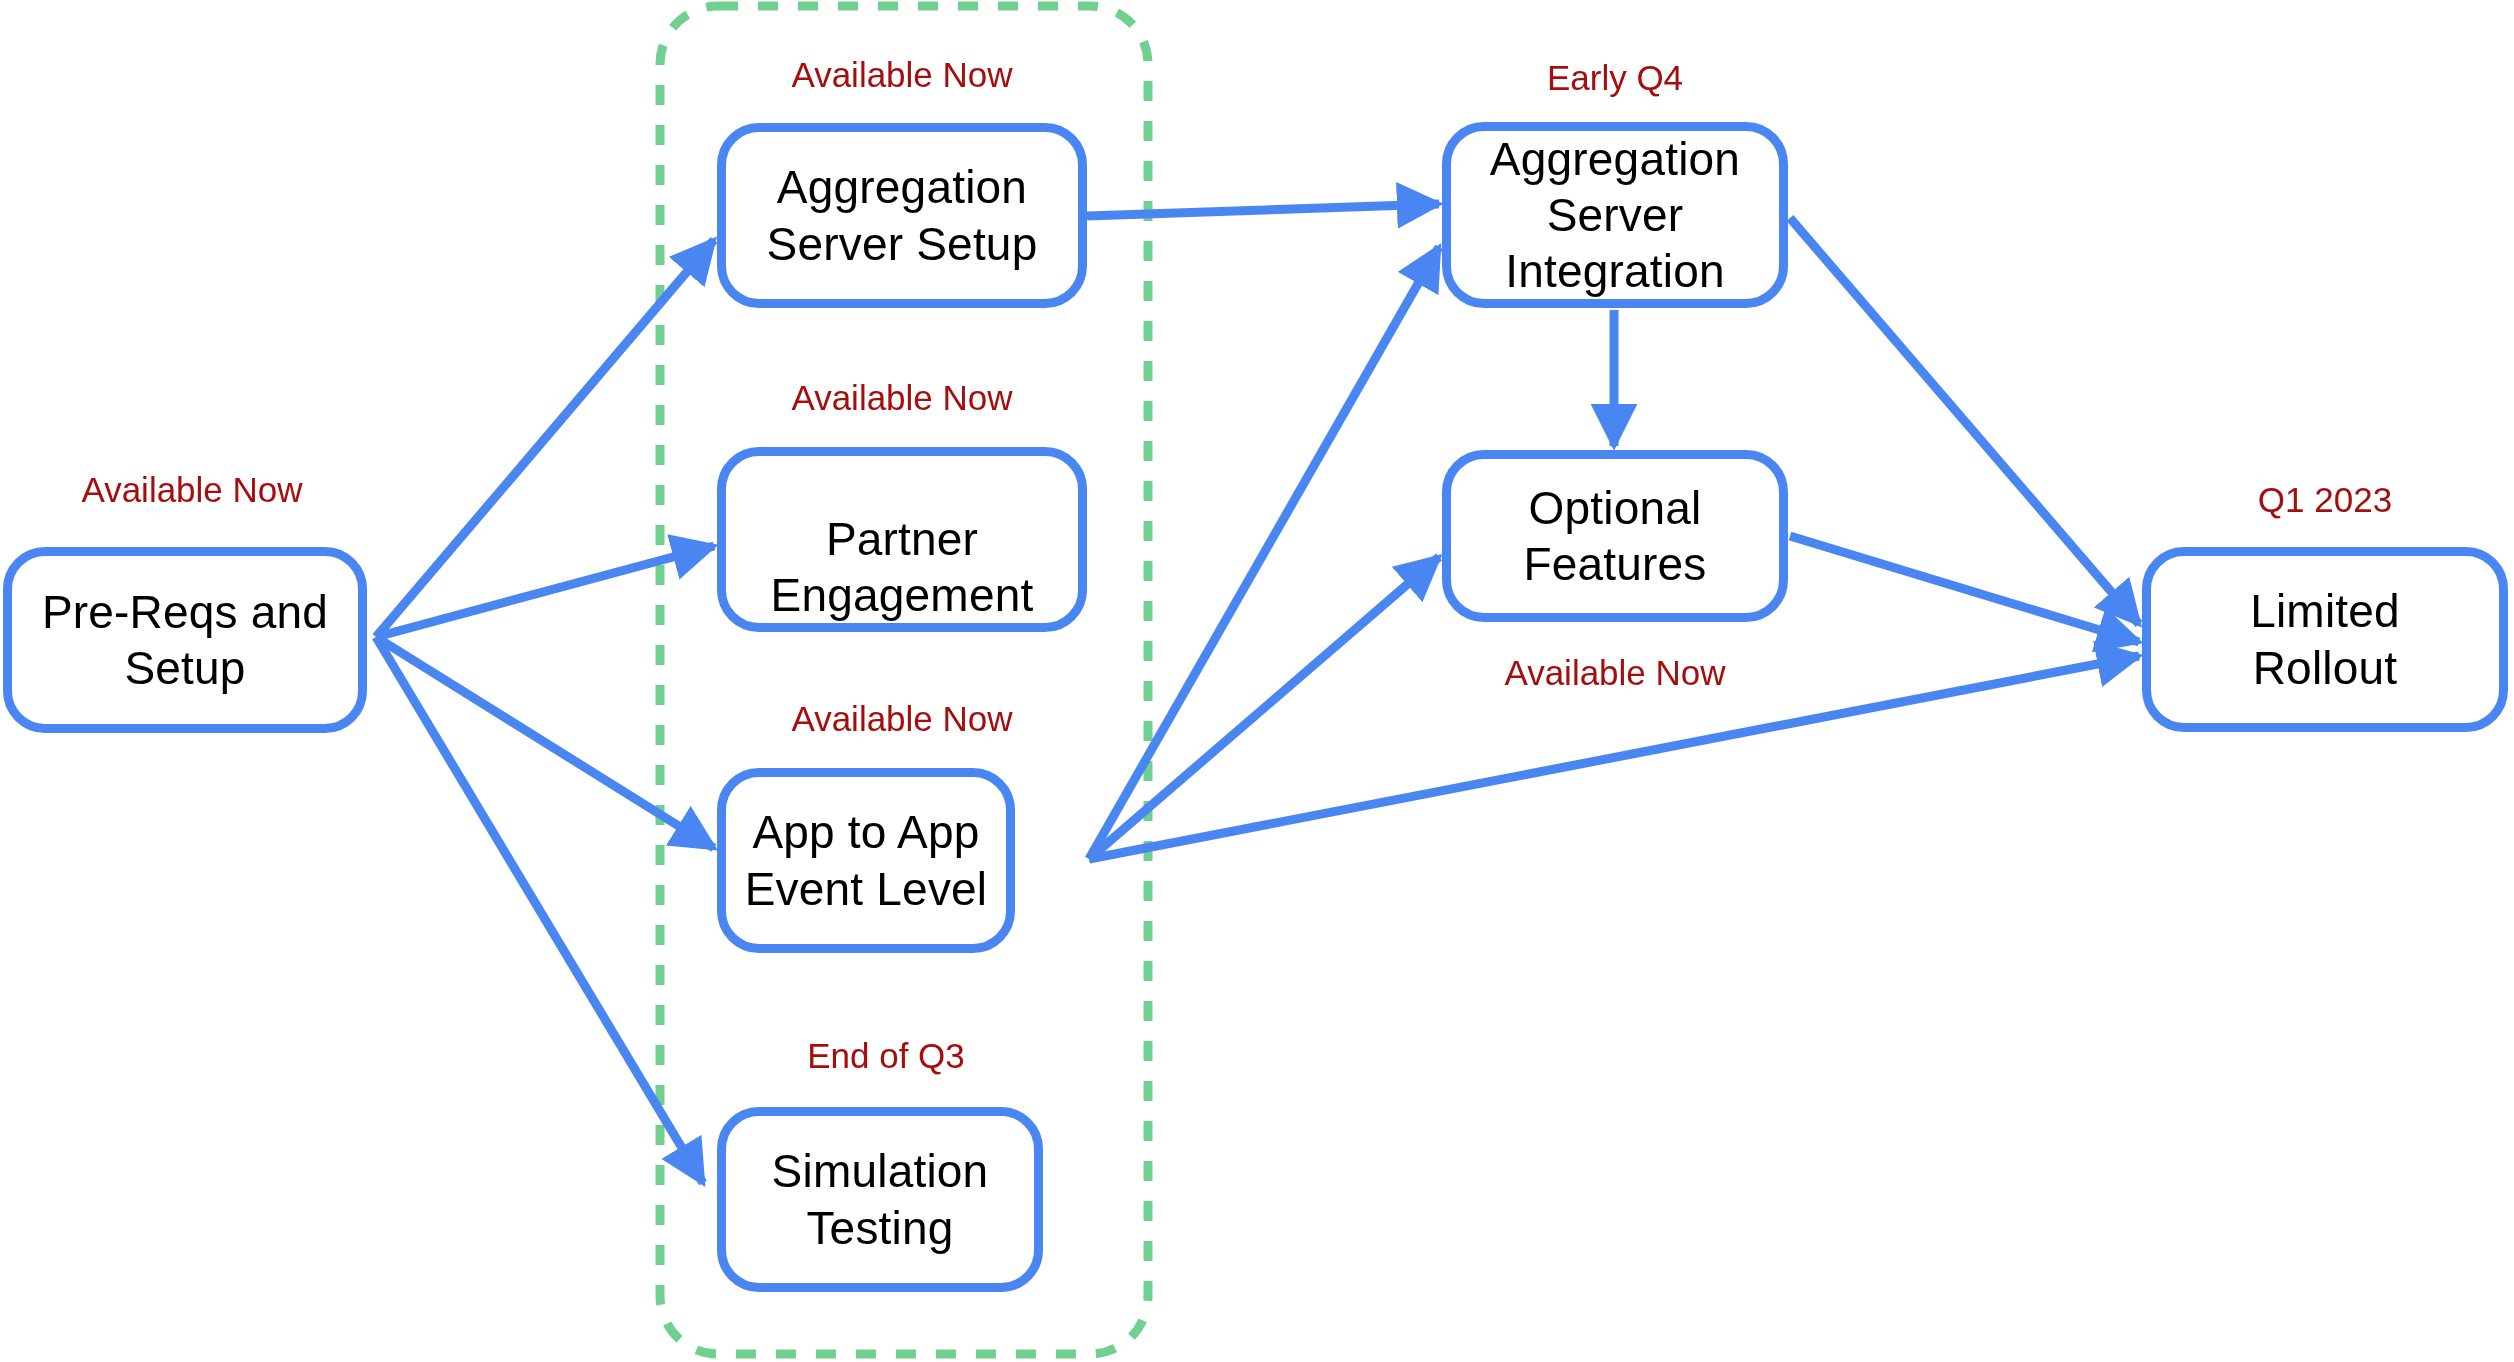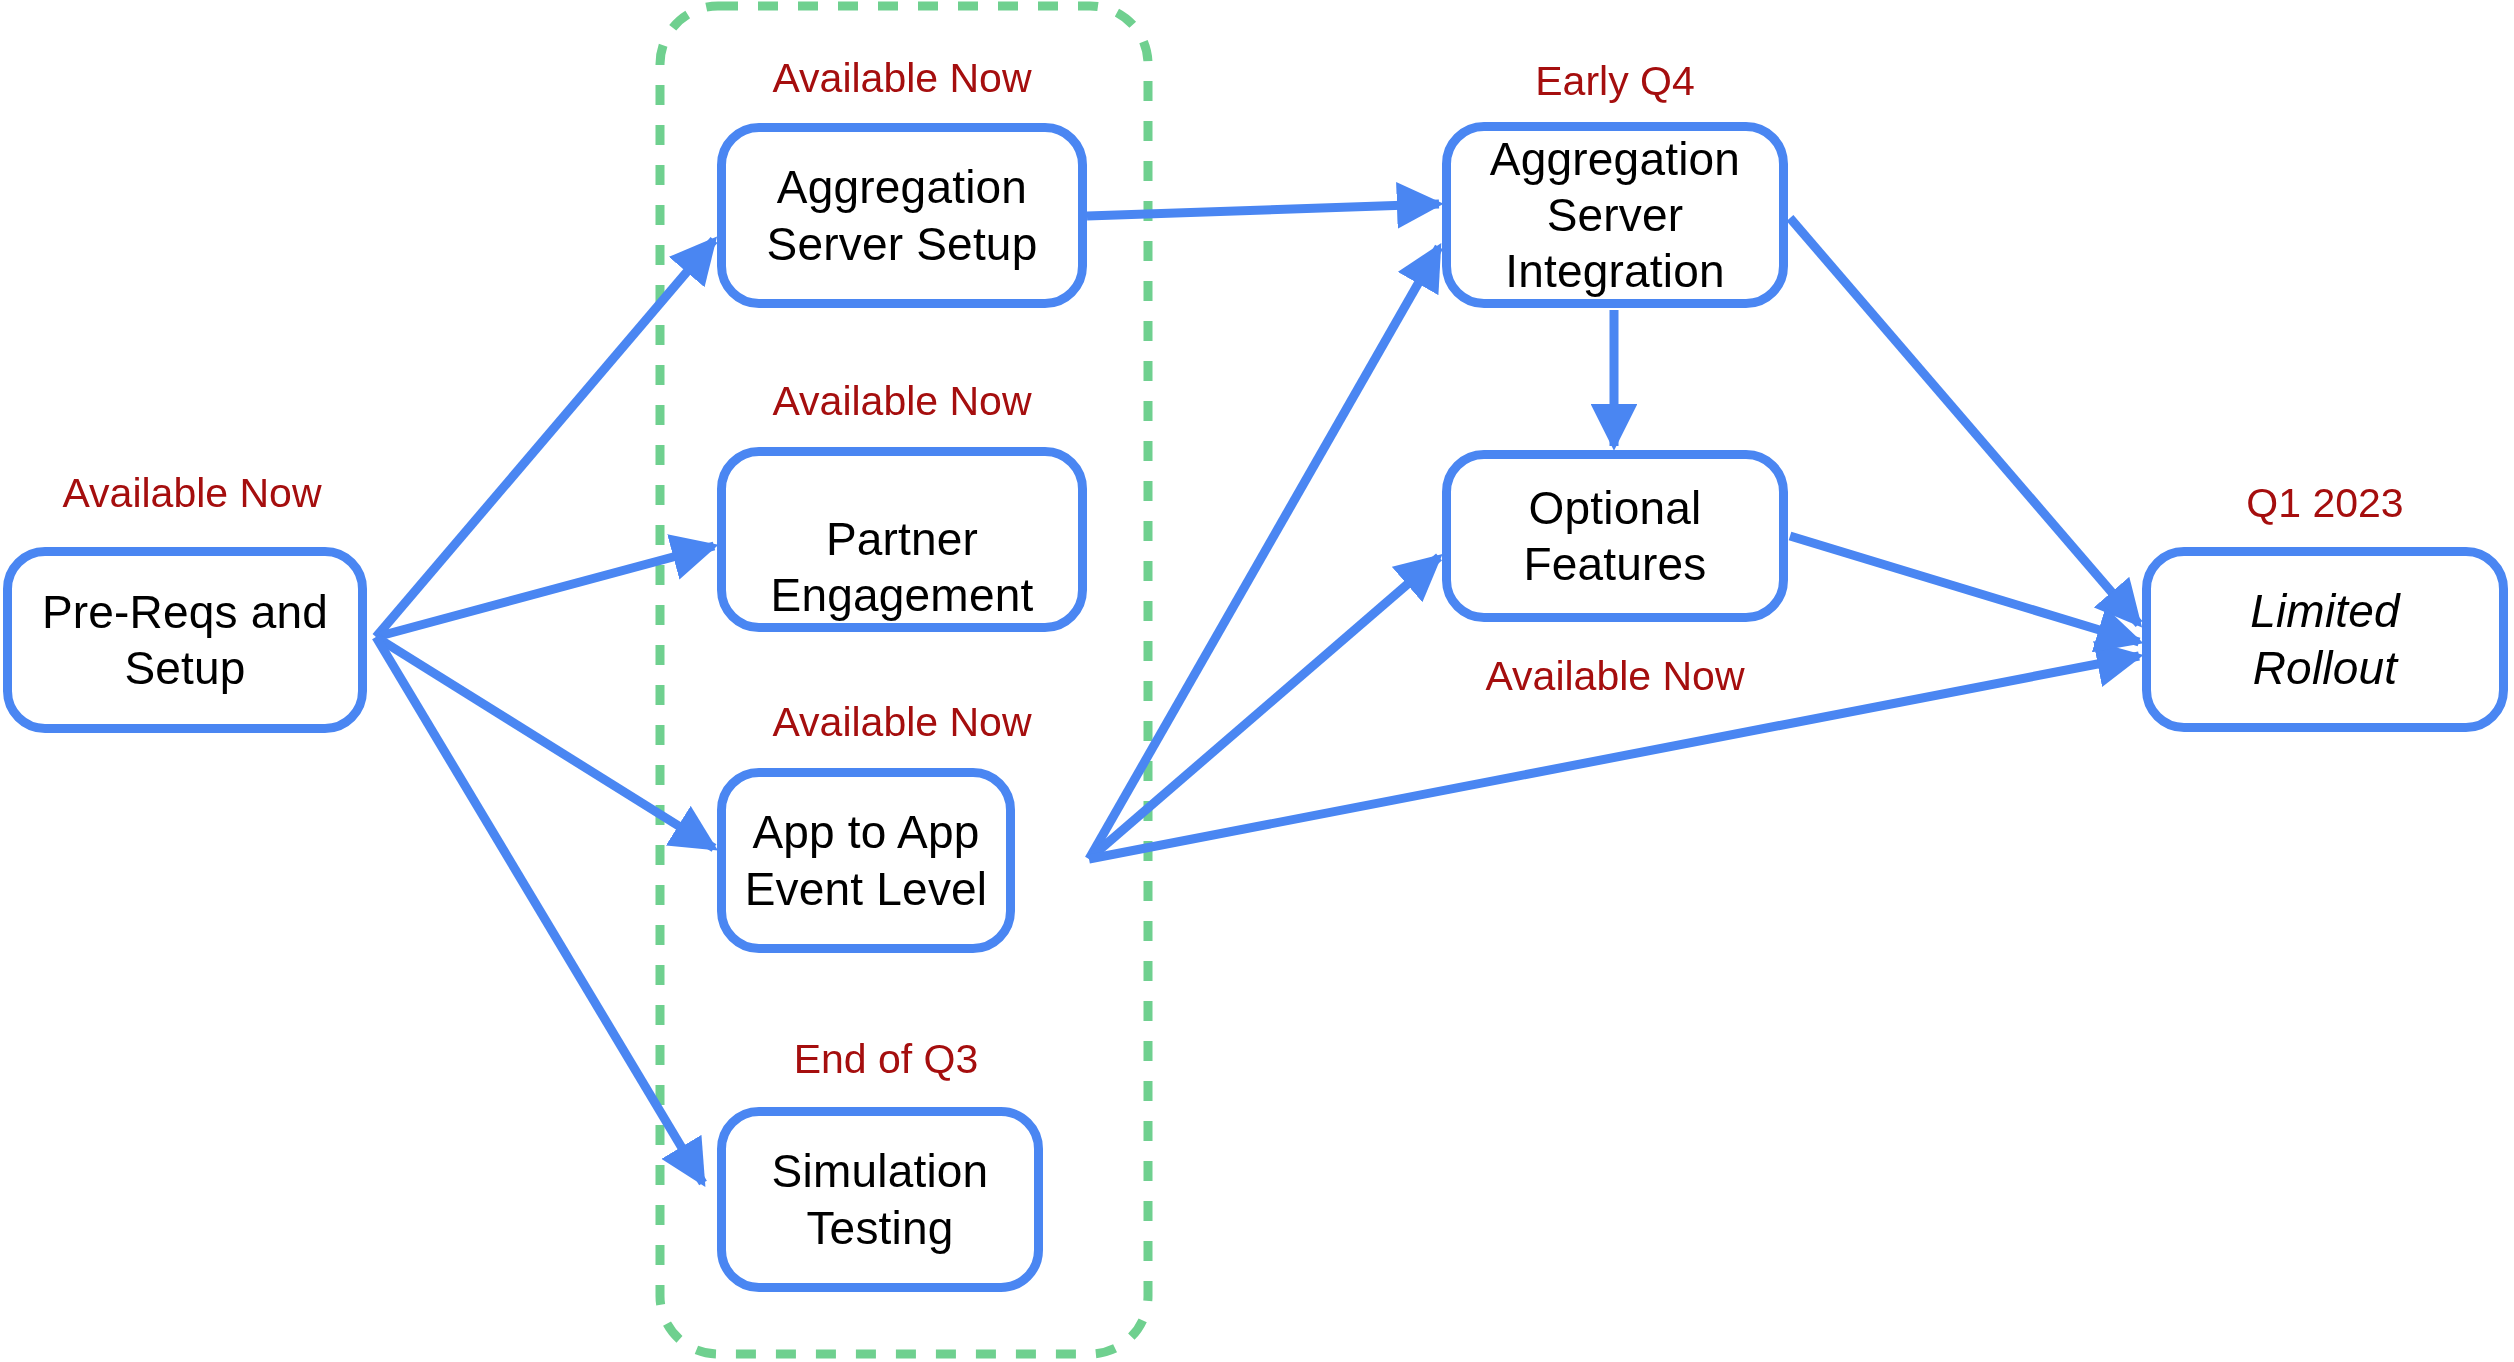--- a/index.html
+++ b/index.html
@@ -32,21 +32,21 @@
     color:var(--ink);
     font-size:46px;
     font-weight:500;
     line-height:1.22;
     letter-spacing:0.2px;
   }
   .status{
     position:absolute;
     text-align:center;
     color:var(--red);
-    font-size:41px;
+    font-size:35px;
     font-weight:500;
     line-height:1.1;
     white-space:nowrap;
   }
 </style>
 </head>
 <body>
 
 <div class="canvas">
 
@@ -108,18 +108,18 @@
   </div>
   <div class="node" style="left:1442px; top:122px;  width:346px; height:186px;">
     <span class="node-label">Aggregation
 Server
 Integration</span>
   </div>
   <div class="node" style="left:1442px; top:450px;  width:346px; height:172px;">
     <span class="node-label">Optional
 Features</span>
   </div>
-  <div class="node" style="left:2142px; top:547px;  width:366px; height:185px;font-style:italic;">
+  <div class="node" style="left:2142px; top:547px;  width:366px; height:185px;">
     <span class="node-label">Limited
 Rollout</span>
   </div>
 
 </div>
 
 </body></html>

